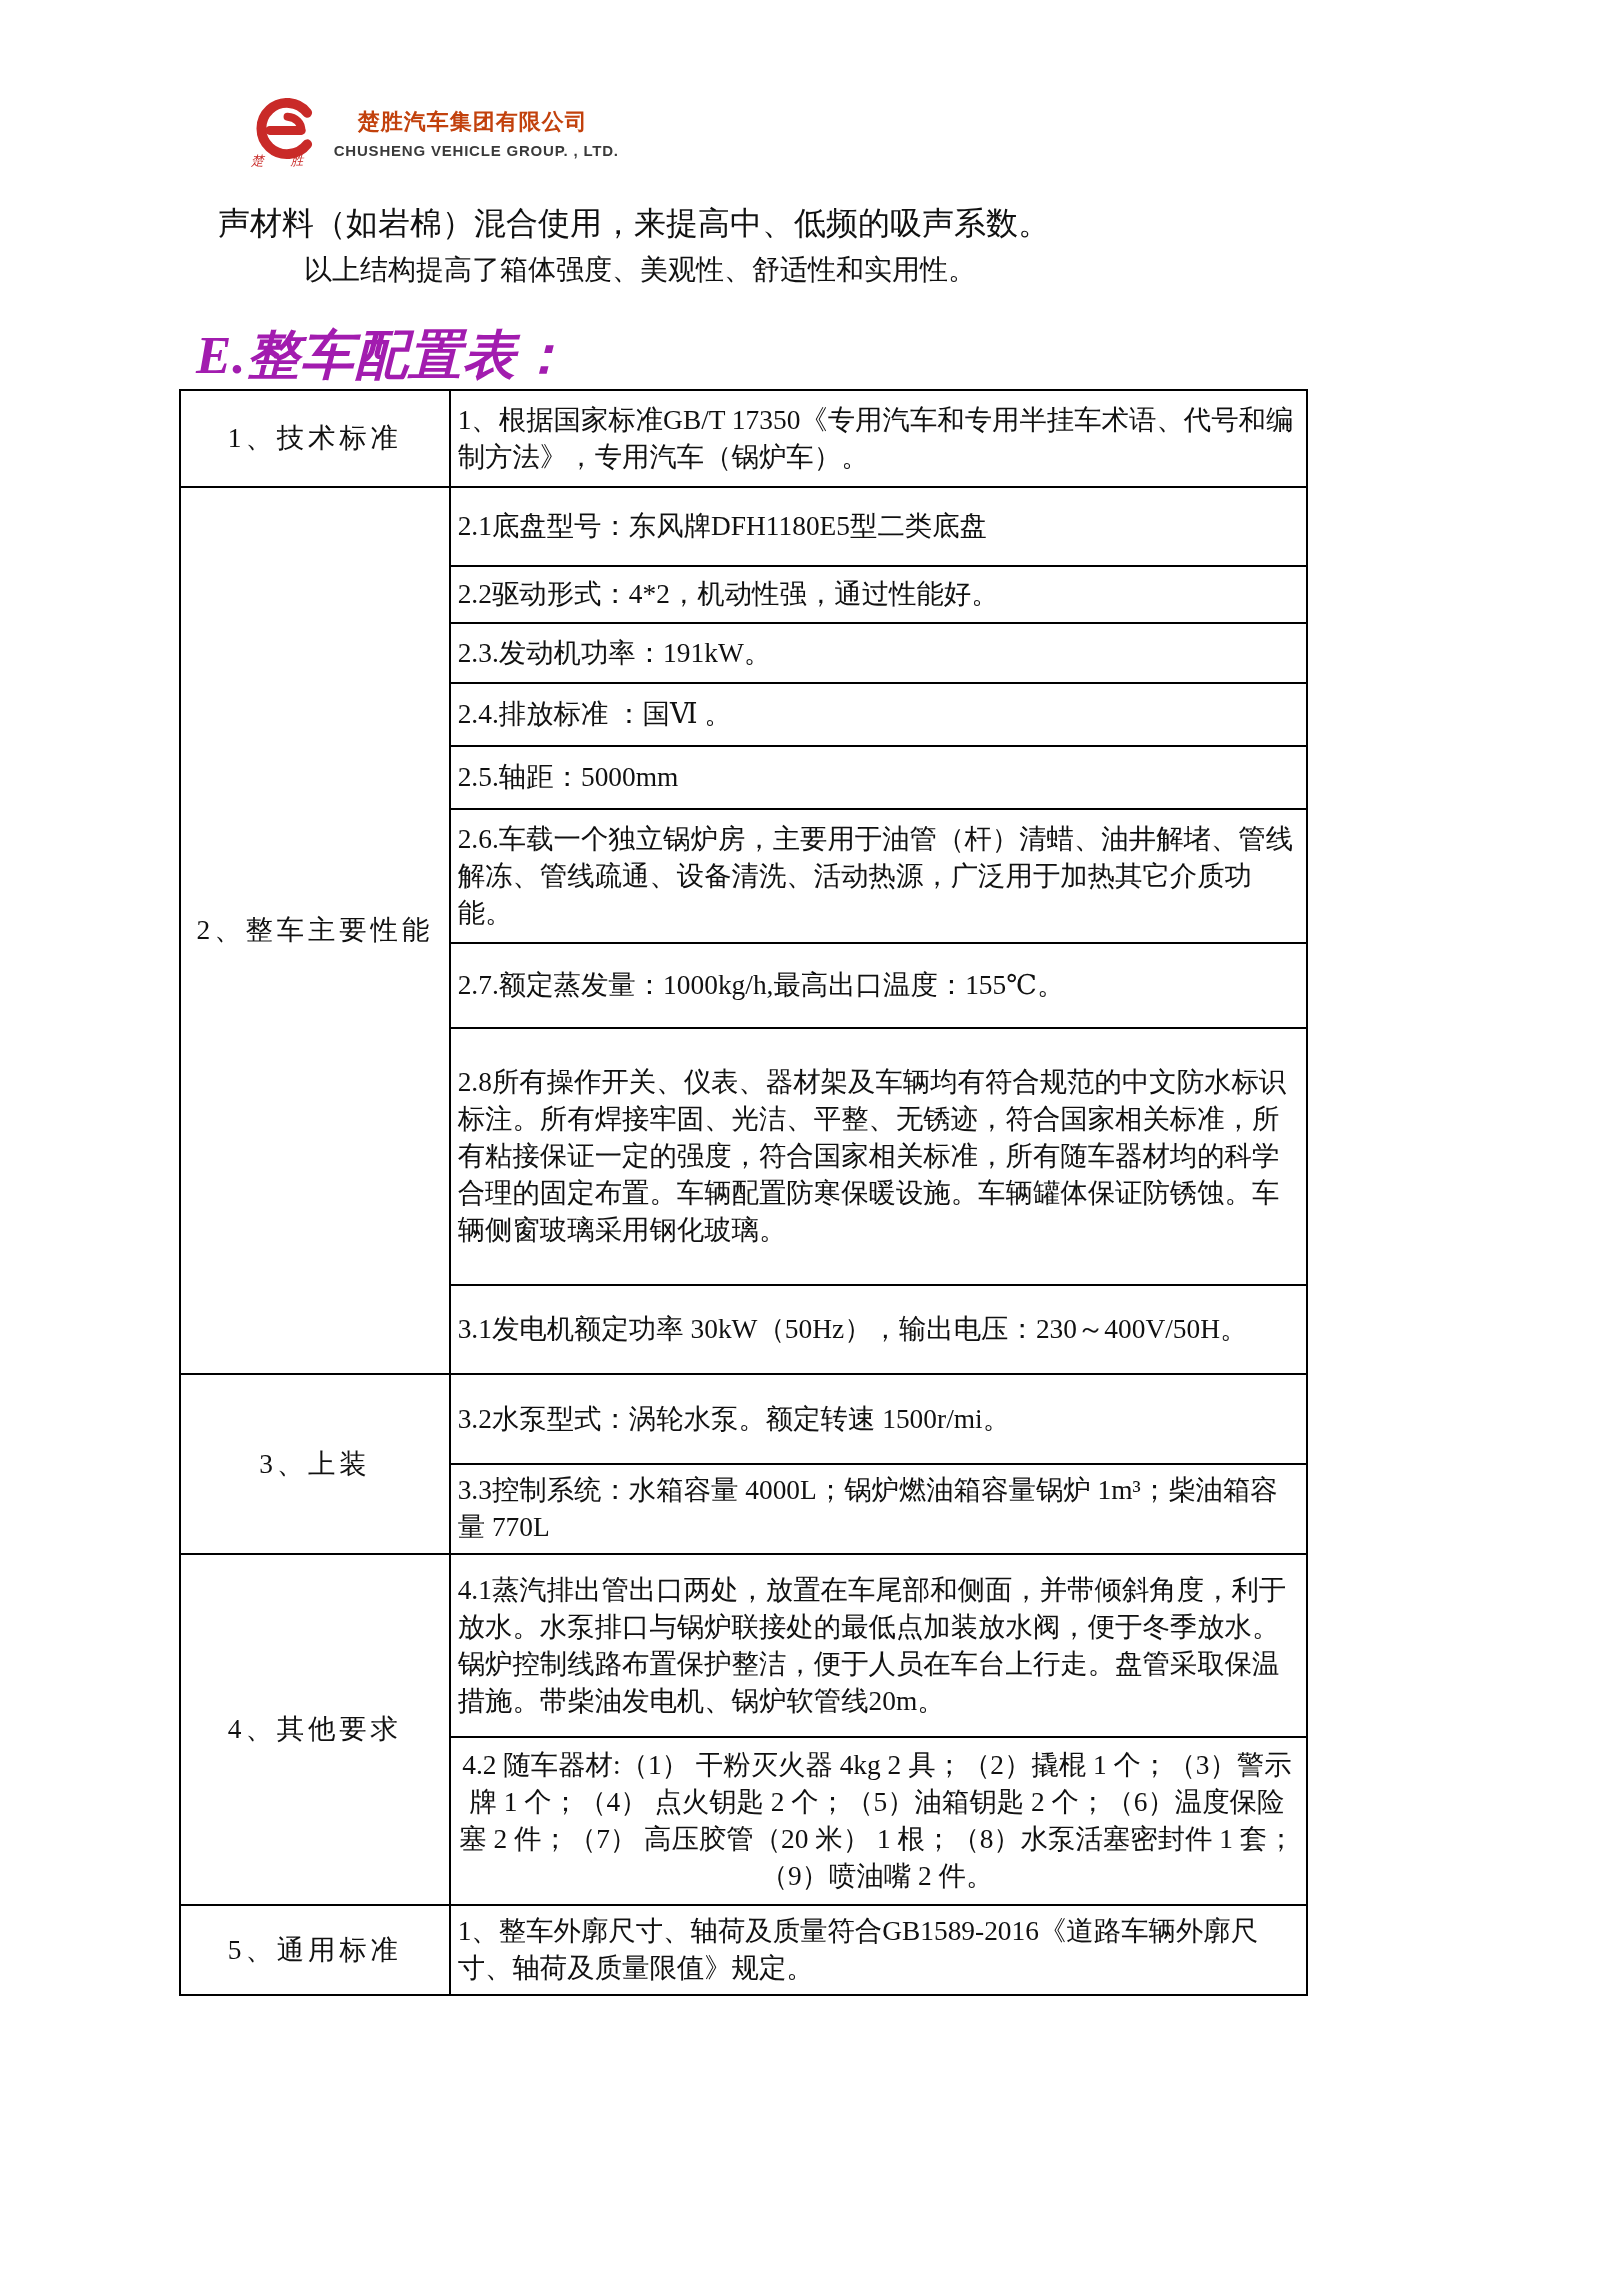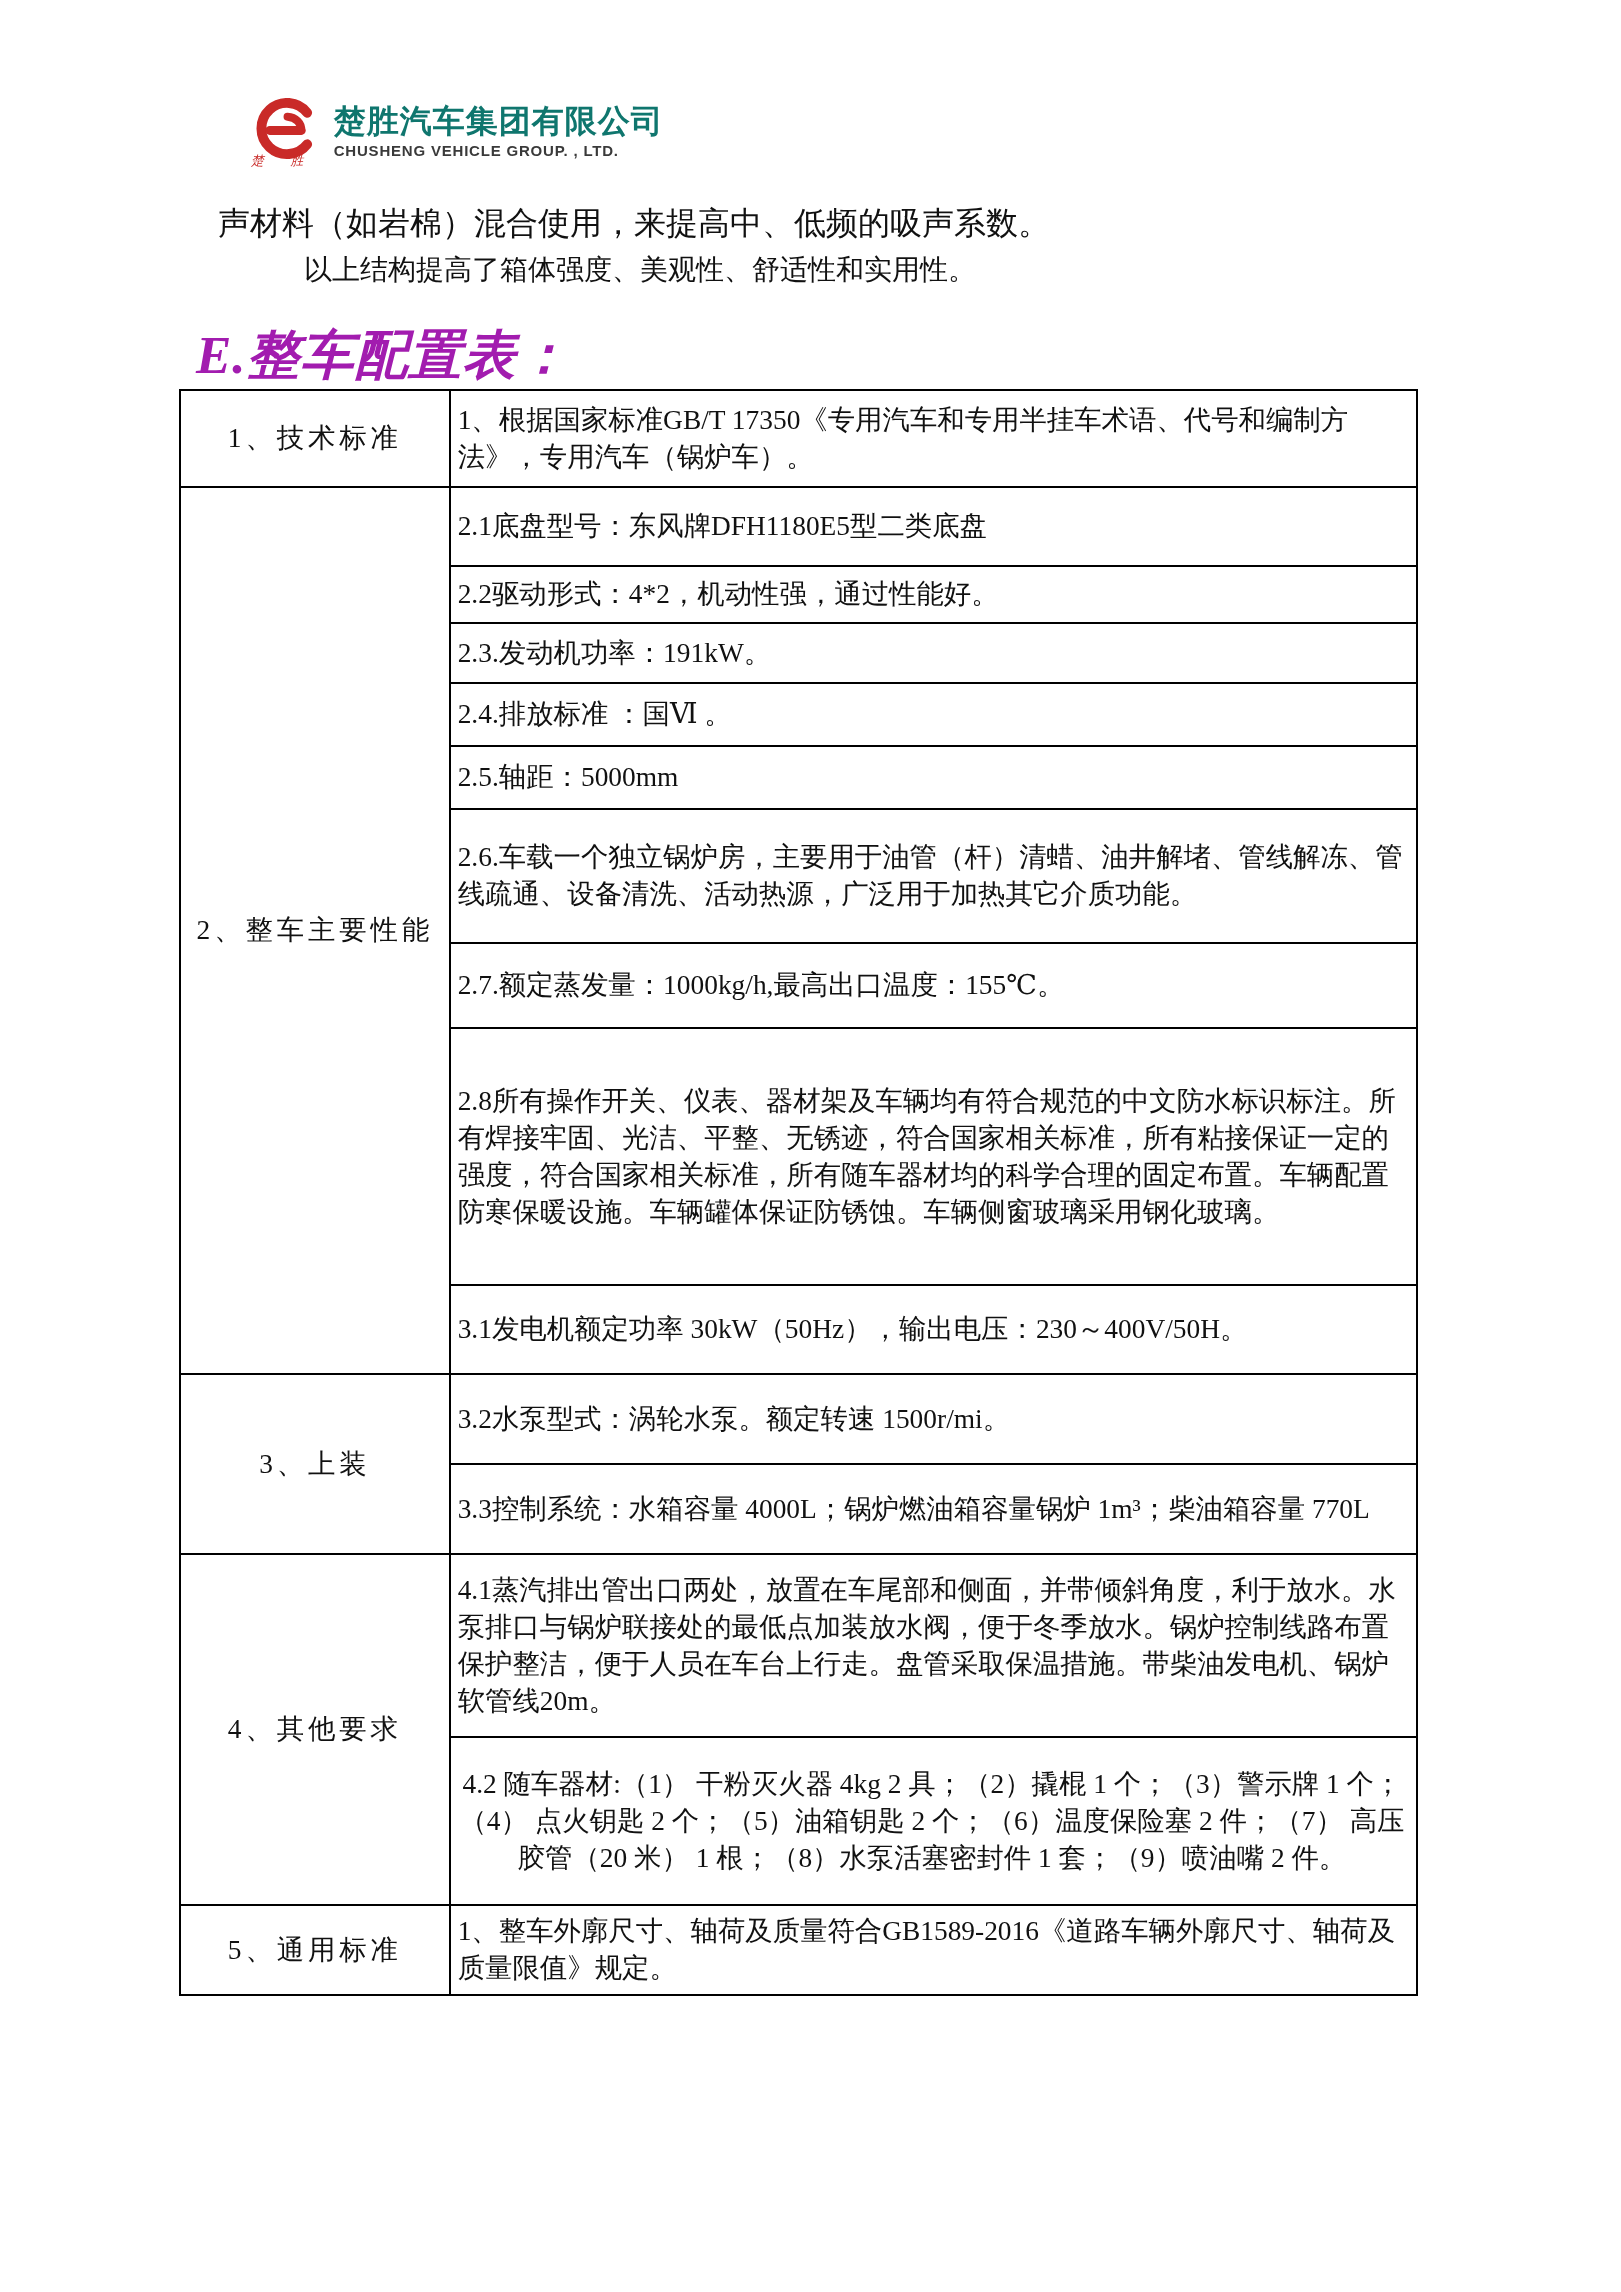--- a/index.html
+++ b/index.html
@@ -17,40 +17,40 @@
   .emblem svg{display:block;}
   .emblem-chars{
     position:absolute;left:-3.9px;top:55px;width:78px;
     color:#c92a28;font-size:12.7px;font-weight:normal;
     letter-spacing:11.8px;white-space:nowrap;
     font-style:italic;
   }
   .logo-text{margin-left:13.7px;padding-top:5.9px;}
   .company-cn{
     font-family:"Liberation Sans","DejaVu Sans",sans-serif;
-    font-weight:bold;font-size:32px;line-height:35px;
-    color:#0f766e;letter-spacing:1px;white-space:nowrap;
+    font-weight:bold;font-size:22px;line-height:35px;
+    color:#c2410c;letter-spacing:1px;white-space:nowrap;margin-left:24px;
   }
   .company-en{
     font-family:"Liberation Sans","DejaVu Sans",sans-serif;
     font-weight:bold;font-size:15px;line-height:19.6px;
     color:#3a3a3a;letter-spacing:0.8px;white-space:nowrap;margin-top:2px;
   }
   
   .intro-line1{position:absolute;left:218px;top:203px;font-size:32px;line-height:41px;white-space:nowrap;}
   .intro-line2{position:absolute;left:304px;top:249px;font-size:28px;line-height:41px;white-space:nowrap;}
   
   .heading{
     position:absolute;left:196px;top:320px;margin:0;
     font-size:53px;font-weight:bold;color:#a21caf;letter-spacing:1px;font-style:italic;
   }
   
   table.spec{
     position:absolute;left:179px;top:389px;
-    width:1239px;border-collapse:collapse;table-layout:fixed;
+    width:1129px;border-collapse:collapse;table-layout:fixed;
     background:#fff;
   }
   table.spec td{
     border:2px solid #000;
     font-size:27.4px;line-height:37px;color:#111;
   }
   td.label{
     width:256px;text-align:center;vertical-align:middle;
     letter-spacing:3.9px;padding:2px 5.9px;
   }

